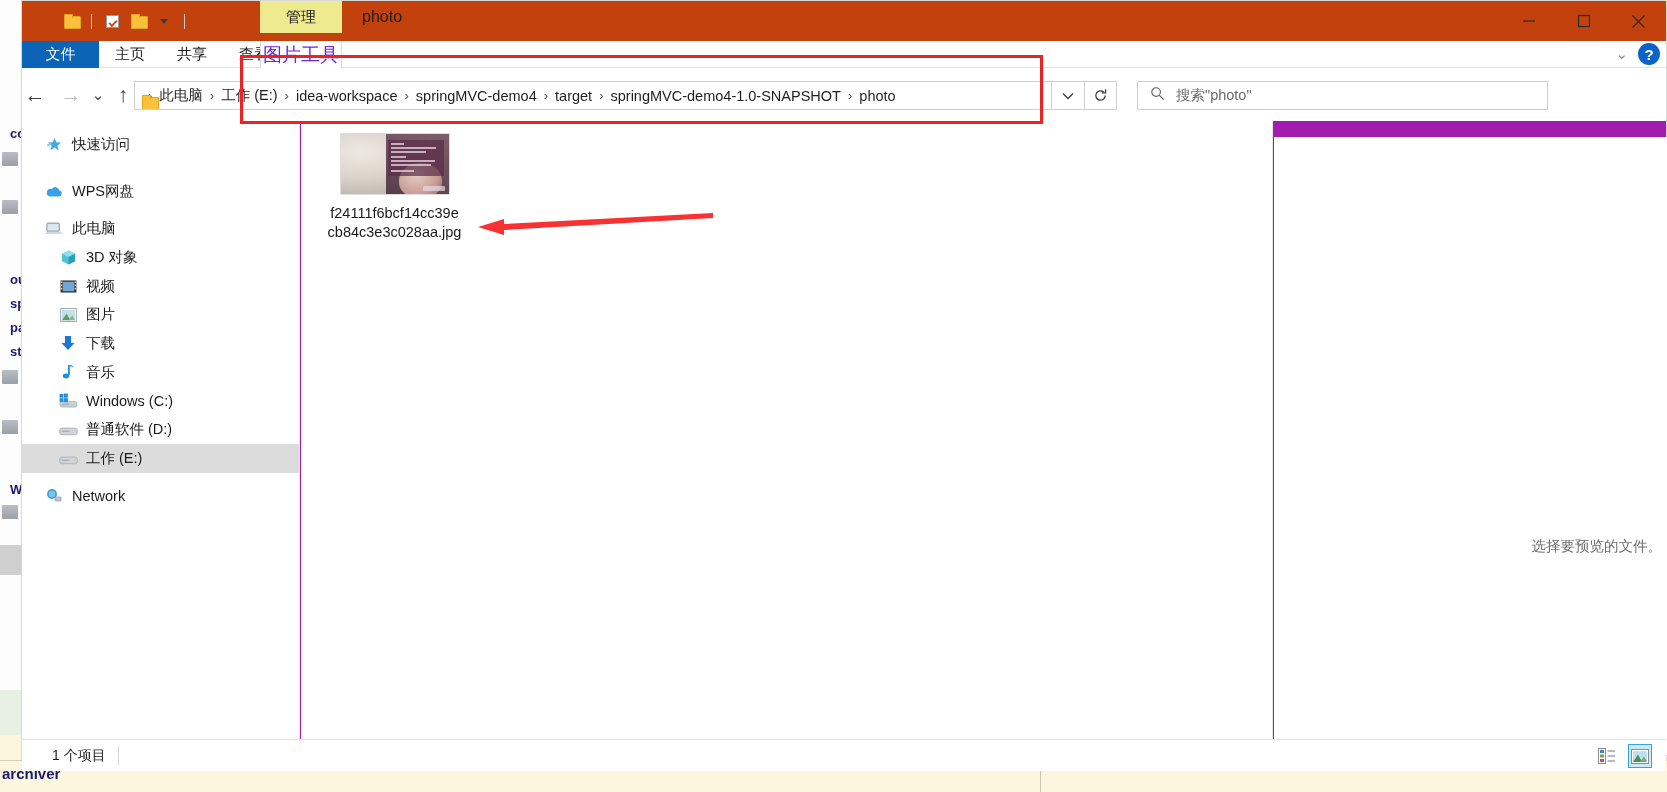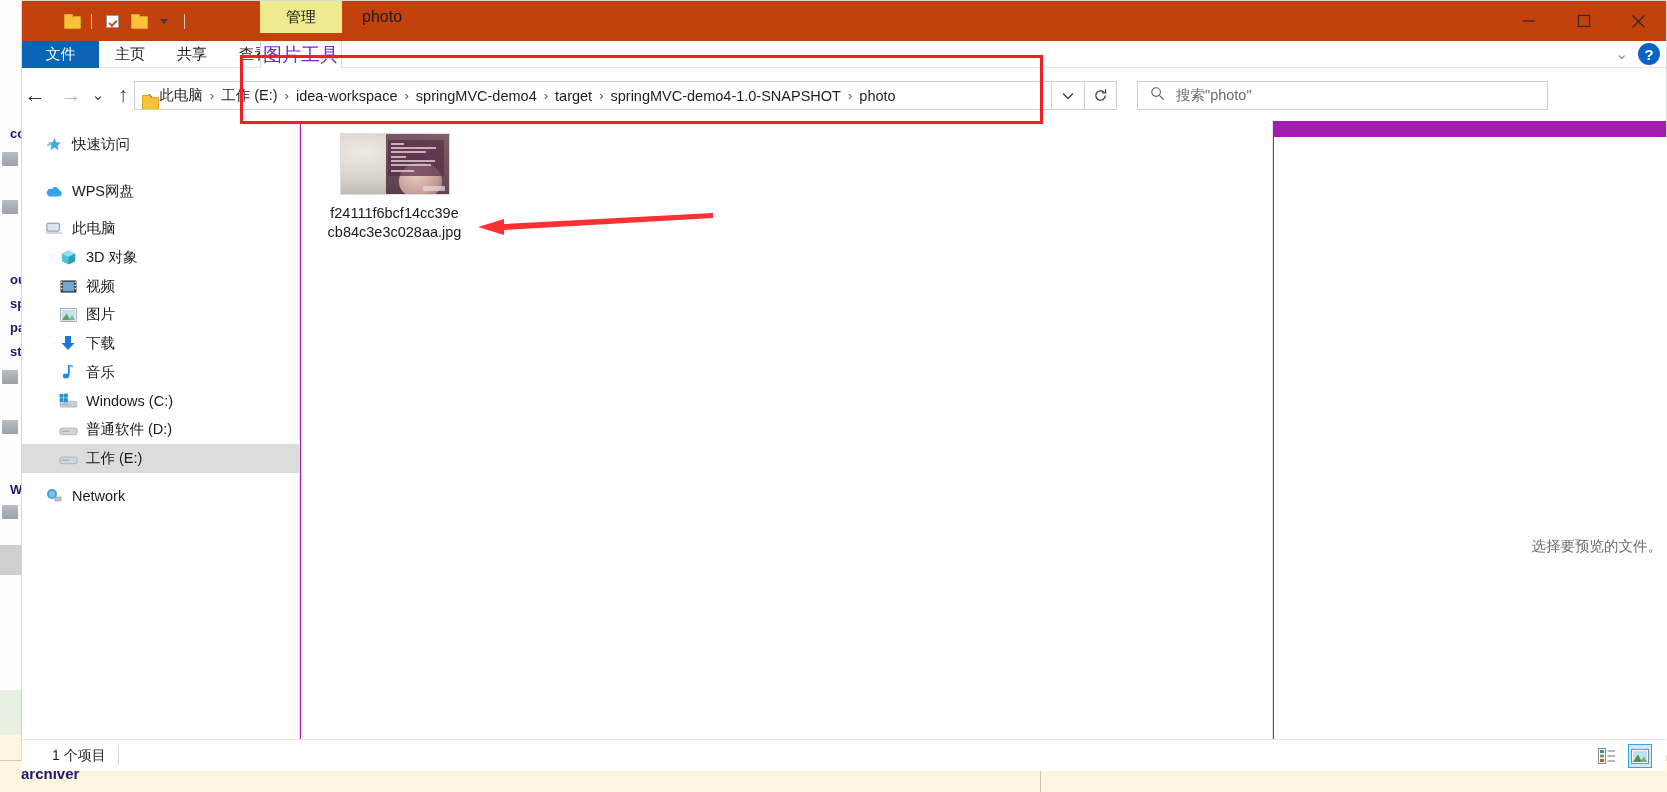--- a/index.html
+++ b/index.html
@@ -19,21 +19,21 @@
   }
   .bg-strip .bl { position: absolute; left: 0; font-weight: 700; white-space: nowrap; margin-left: 10px; }
   .bg-tile { position: absolute; left: 2px; width: 16px; height: 14px;
              background: linear-gradient(#b9bec4,#9aa0a7); border-radius: 1px; }
   .bg-yellow { position: absolute; left: 0; top: 735px; width: 22px; height: 57px; background: #fbf6dd; }
   .bg-green  { position: absolute; left: 0; top: 690px; width: 22px; height: 45px; background: #e8f0e4; }
   .bg-grayblock { position: absolute; left: 0; top: 545px; width: 22px; height: 30px; background: #cfcfcf; }
   .bg-bottom-bar { position: absolute; left: 0; top: 760px; width: 1667px; height: 32px;
                    background: #fbf6dd; border-top: 1px solid #d4cfb4; }
   .bg-bottom-bar .bb-text { position: absolute; left: 2px; top: 4px; font-size: 15px;
-                            font-weight: 700; color: #1a1a6e; margin-left: 19px; }
+                            font-weight: 700; color: #1a1a6e; }
   .bg-bottom-divider { position: absolute; left: 1040px; top: 760px; width: 1px; height: 32px; background: #ccc8b0; }
 
   
   .window {
     position: absolute; left: 22px; top: 0; width: 1645px; height: 760px;
     background: #ffffff; border: 1px solid #d9d9d9; border-left: none; border-bottom: none;
   }
 
   
   .titlebar { position: relative; height: 40px; background: #c2410c; }

